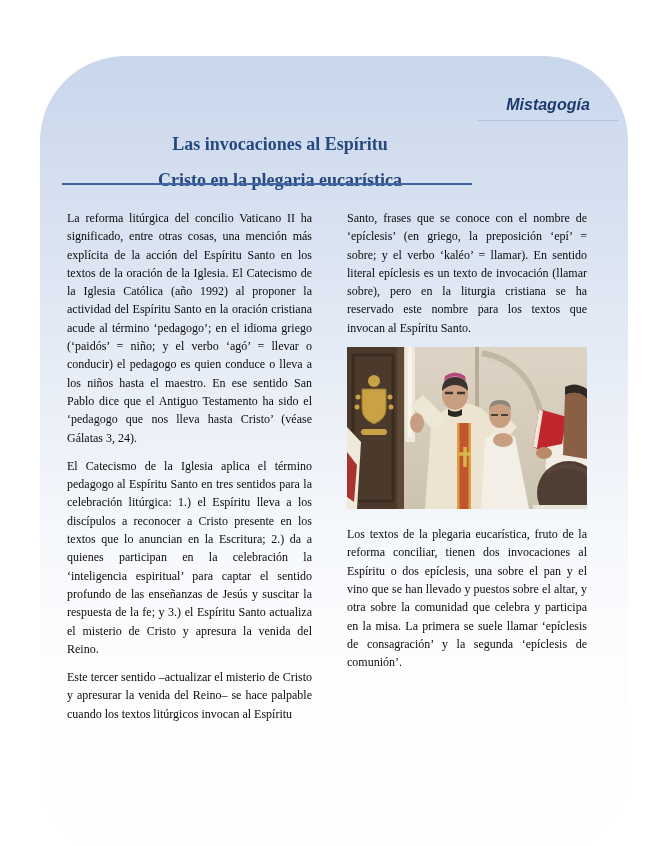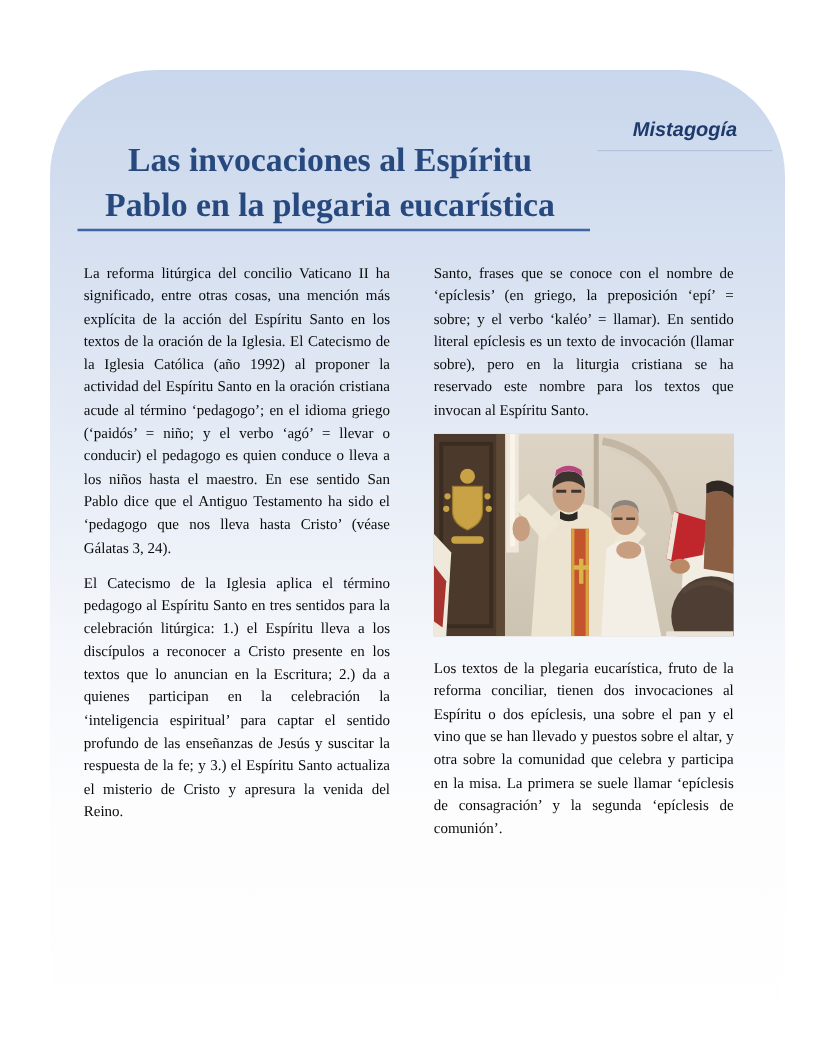--- a/index.html
+++ b/index.html
@@ -13,24 +13,24 @@
     background:linear-gradient(180deg,#c9d7ec 0%,#d6e0f0 18%,#e6ecf6 38%,#f4f7fb 58%,#fdfdfe 75%,#ffffff 100%);
   }
   .section-label{
     position:absolute;left:438px;top:40px;width:140px;
     text-align:center;padding-bottom:6px;
     border-bottom:1px solid #b3c3de;
     font-family:"Liberation Sans", sans-serif;
     font-style:italic;font-weight:bold;font-size:16px;color:#1e3a6d;
   }
   .title{
-    position:absolute;left:14px;top:54px;width:420px;margin:0;
+    position:absolute;left:14px;top:54px;width:420px;margin:16px;
     text-align:center;
     font-family:"Liberation Serif", serif;font-weight:bold;
-    font-size:27px;line-height:36px;color:#27497e;
+    font-size:18px;line-height:36px;color:#27497e;
   }
   .title span{display:block;}
   .title-rule{
     position:absolute;left:22px;top:127px;width:410px;height:2px;
     background:#3f66a0;
   }
   .col{
     position:absolute;top:153px;
     font-size:12px;line-height:18.3px;color:#0a0a0a;
     text-align:justify;
@@ -48,27 +48,28 @@
 <body>
 
 <div class="sheet">
 
   <div class="section-label">
     <span>Mistagogía</span>
   </div>
 
   <h1 class="title">
     <span>Las invocaciones al Espíritu</span>
-    <span>Pablo en la plegaria eucarística</span>
+    <span>Cristo en la plegaria eucarística</span>
   </h1>
   <div class="title-rule"></div>
 
   <div class="col col-left">
     <p>La reforma litúrgica del concilio Vaticano II ha significado, entre otras cosas, una mención más explícita de la acción del Espíritu Santo en los textos de la oración de la Iglesia. El Catecismo de la Iglesia Católica (año 1992) al proponer la actividad del Espíritu Santo en la oración cristiana acude al término ‘pedagogo’; en el idioma griego (‘paidós’ = niño; y el verbo ‘agó’ = llevar o conducir) el pedagogo es quien conduce o lleva a los niños hasta el maestro. En ese sentido San Pablo dice que el Antiguo Testamento ha sido el ‘pedagogo que nos lleva hasta Cristo’ (véase Gálatas 3, 24).</p>
     <p>El Catecismo de la Iglesia aplica el término pedagogo al Espíritu Santo en tres sentidos para la celebración litúrgica: 1.) el Espíritu lleva a los discípulos a reconocer a Cristo presente en los textos que lo anuncian en la Escritura; 2.) da a quienes participan en la celebración la ‘inteligencia espiritual’ para captar el sentido profundo de las enseñanzas de Jesús y suscitar la respuesta de la fe; y 3.) el Espíritu Santo actualiza el misterio de Cristo y apresura la venida del Reino.</p>
+    <p>Este tercer sentido –actualizar el misterio de Cristo y apresurar la venida del Reino– se hace palpable cuando los textos litúrgicos invocan al Espíritu</p>
   </div>
 
   <div class="col col-right">
     <p>Santo, frases que se conoce con el nombre de ‘epíclesis’ (en griego, la preposición ‘epí’ = sobre; y el verbo ‘kaléo’ = llamar). En sentido literal epíclesis es un texto de invocación (llamar sobre), pero en la liturgia cristiana se ha reservado este nombre para los textos que invocan al Espíritu Santo.</p>
 
     <div class="photo">
       <svg width="240" height="162" viewBox="0 0 240 162" xmlns="http://www.w3.org/2000/svg">
         <defs>
           <linearGradient id="wall" x1="0" y1="0" x2="0" y2="1">
             <stop offset="0" stop-color="#ddd4c5"></stop>

